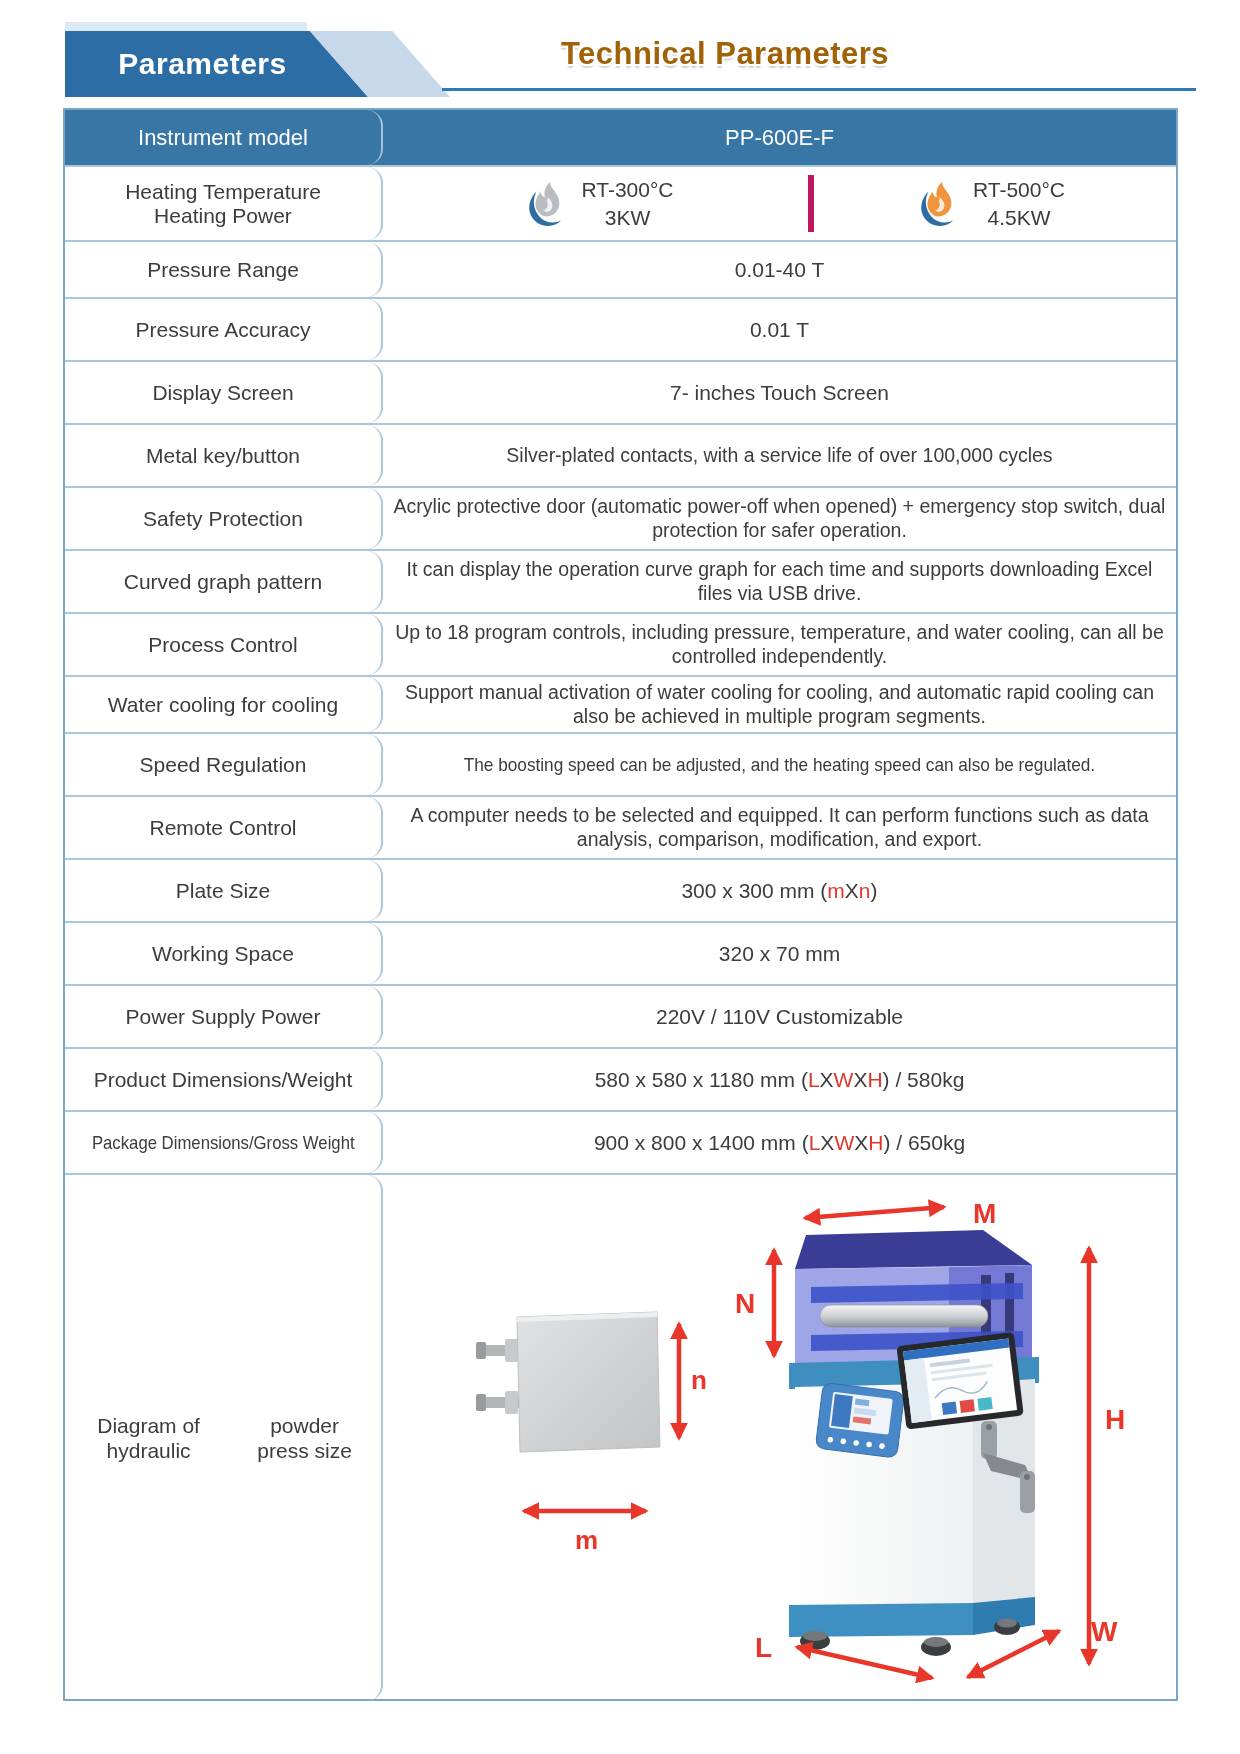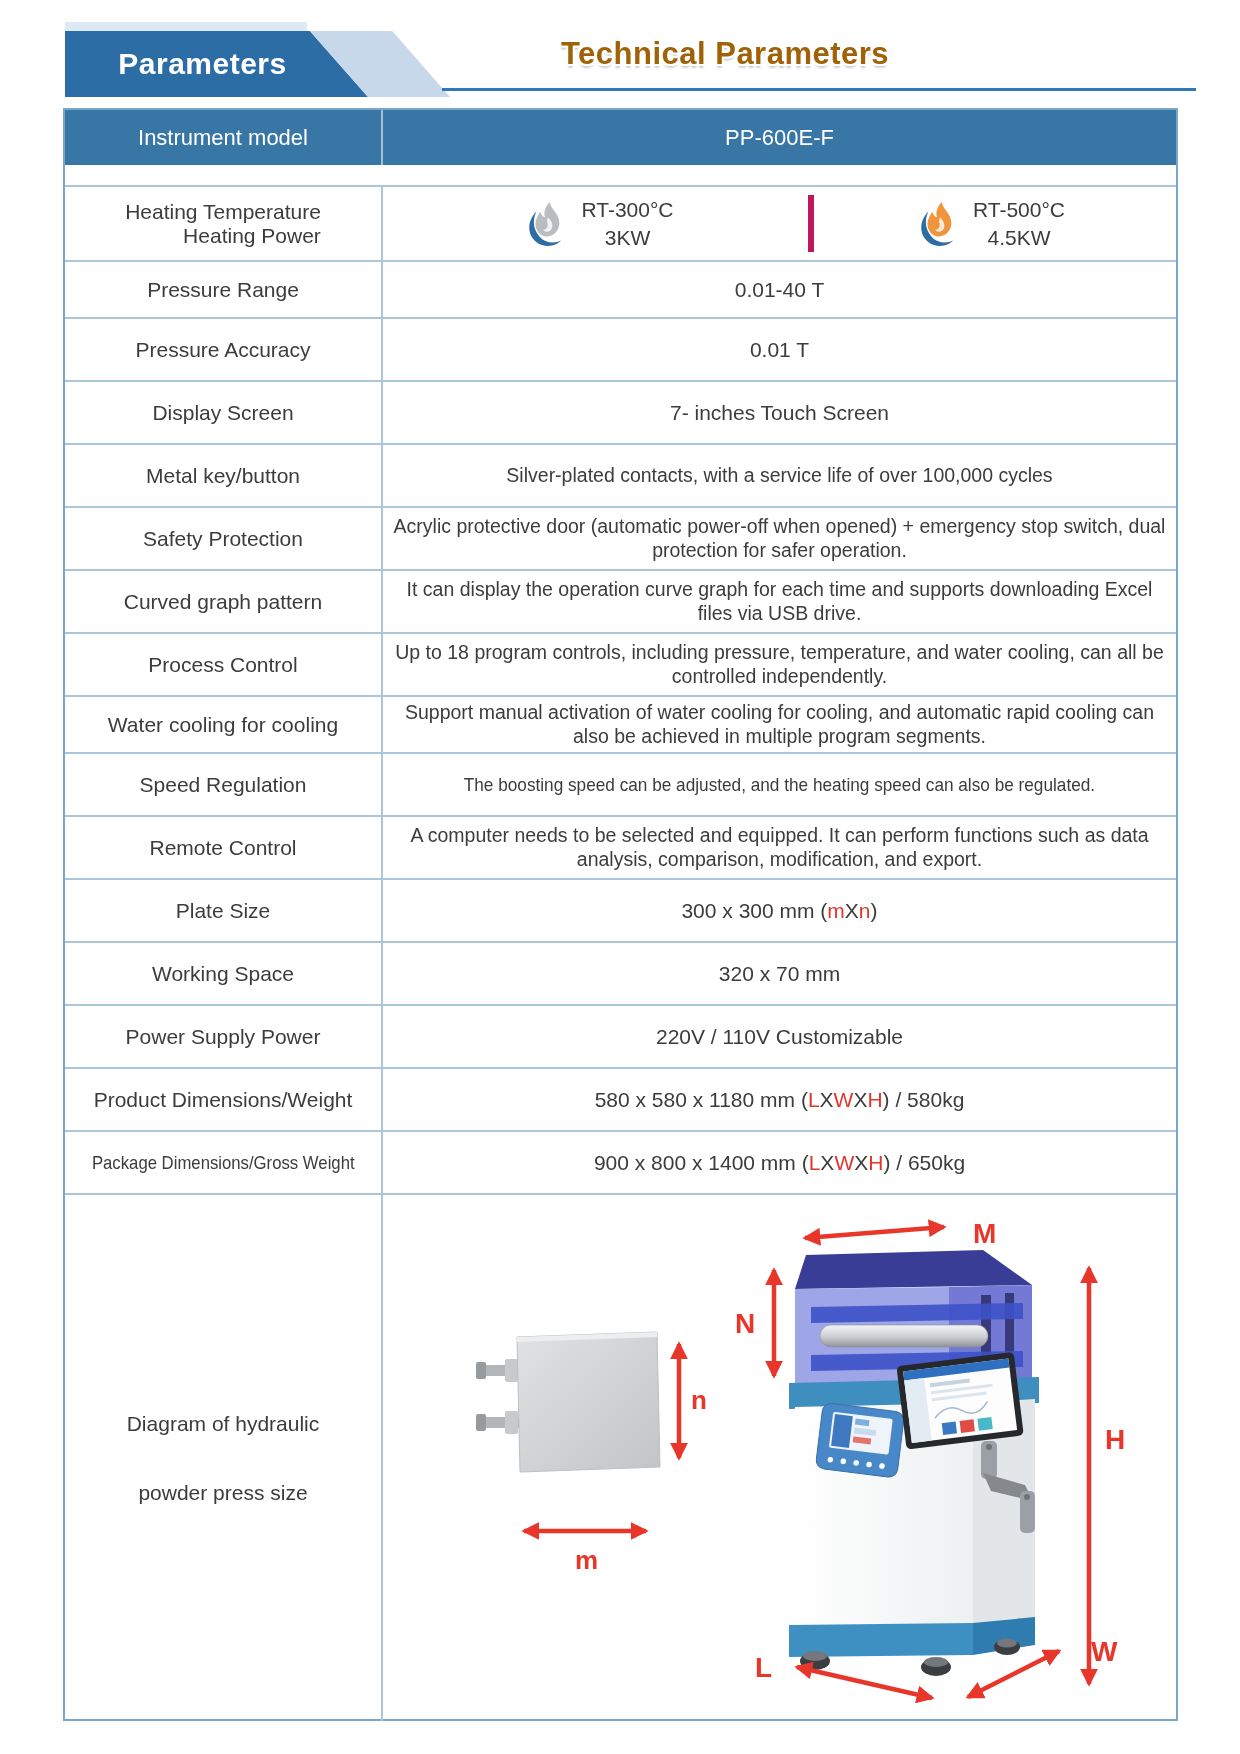--- a/index.html
+++ b/index.html
@@ -18,41 +18,41 @@
     color:#fff;font-size:30px;font-weight:700;letter-spacing:.5px;}
   .title{position:absolute;left:440px;top:36px;width:570px;text-align:center;
     font-size:31px;font-weight:700;color:#a16207;letter-spacing:.5px;
     text-shadow:-2px -2px 0 #fff,2px -2px 0 #fff,-2px 2px 0 #fff,2px 2px 0 #fff,0 4px 2px rgba(60,60,60,.25);}
   .title-rule{position:absolute;left:442px;top:88px;width:754px;height:3px;background:#2e7ab8;}
 
   
   .spec-table{position:absolute;left:63px;top:108px;width:1115px;border:2px solid #7aa7c7;box-sizing:border-box;background:#fff;}
   .trow{display:grid;grid-template-columns:318px 1fr;border-top:2px solid #a9c6da;box-sizing:border-box;}
   .trow:first-child{border-top:none;}
-  .tlabel{display:flex;align-items:center;justify-content:center;text-align:right;
-    font-size:21px;border-right:2px solid #a9c6da;box-sizing:border-box;padding:2px 24px;}
+  .tlabel{display:flex;align-items:center;justify-content:center;text-align:center;
+    font-size:21px;border-right:2px solid #a9c6da;box-sizing:border-box;padding:2px 24px;border-radius:16px;}
   .tvalue{display:flex;align-items:center;justify-content:center;text-align:center;font-size:21px;padding:2px 4px;box-sizing:border-box;}
   .tvalue.small{font-size:19.5px;line-height:1.2;}
   .h-head{height:55px;}
-  .h-heat{height:75px;margin-top:20px;}
+  .h-heat{height:75px;}
   .h-a{height:57px;}
   .h-b{height:63px;}
   .h-diag{height:526px;}
   .head-row{background:#3876a6;color:#fff;}
   .head-row .tlabel{border-right-color:rgba(255,255,255,.55);font-size:22px;}
   .head-row .tvalue{font-size:22px;}
   .heat-values{display:grid;grid-template-columns:417px 1fr;}
   .heat-cell{display:flex;align-items:center;justify-content:center;gap:14px;}
   .heat-cell + .heat-cell{border-left:6px solid #be185d;}
   .heat-text{display:flex;flex-direction:column;align-items:center;line-height:1.3;font-size:21px;}
   .red-accent{color:#e0362b;}
   .condense{display:inline-block;transform:scaleX(.93);transform-origin:center;}
   .condense-label{display:inline-block;transform:scaleX(.88);transform-origin:center;white-space:nowrap;}
   .speed-val{font-size:18.5px;}
-  .diag-label{flex-direction:column;gap:44px;line-height:1.2;}
+  .diag-label{gap:44px;line-height:1.2;}
   .diag-cell{padding:0;}
 </style>
 </head>
 <body>
 
 <div class="page">
 
   <div class="hdr">
     <div class="banner-shadow"></div>
     <div class="banner">

